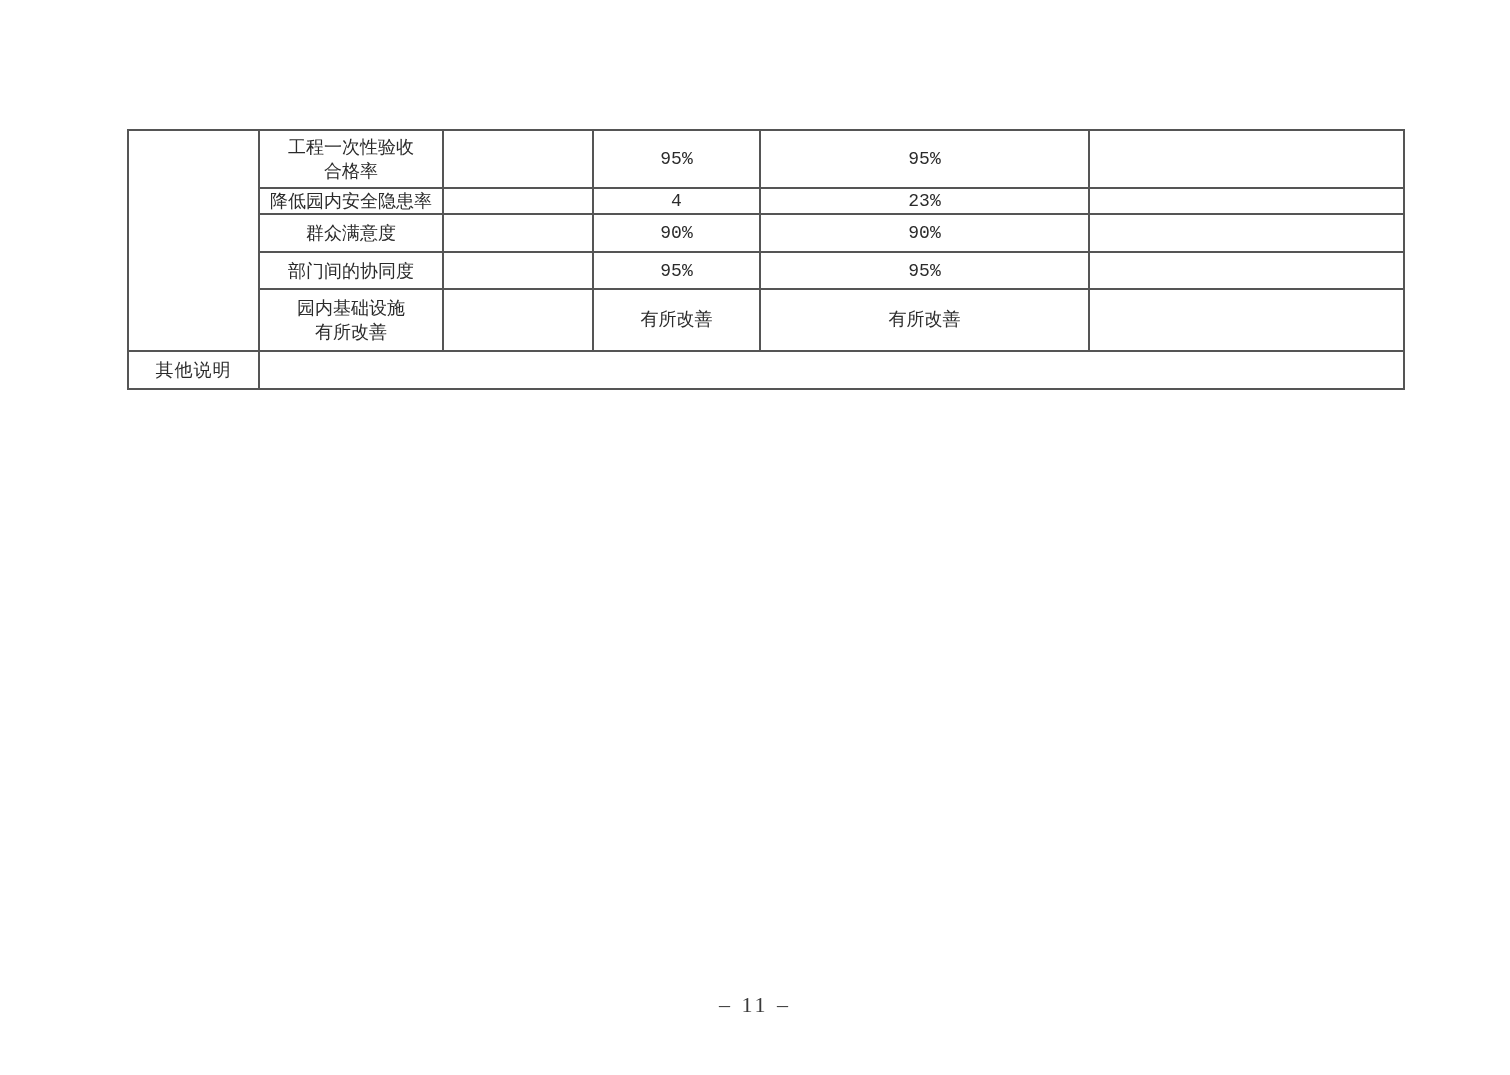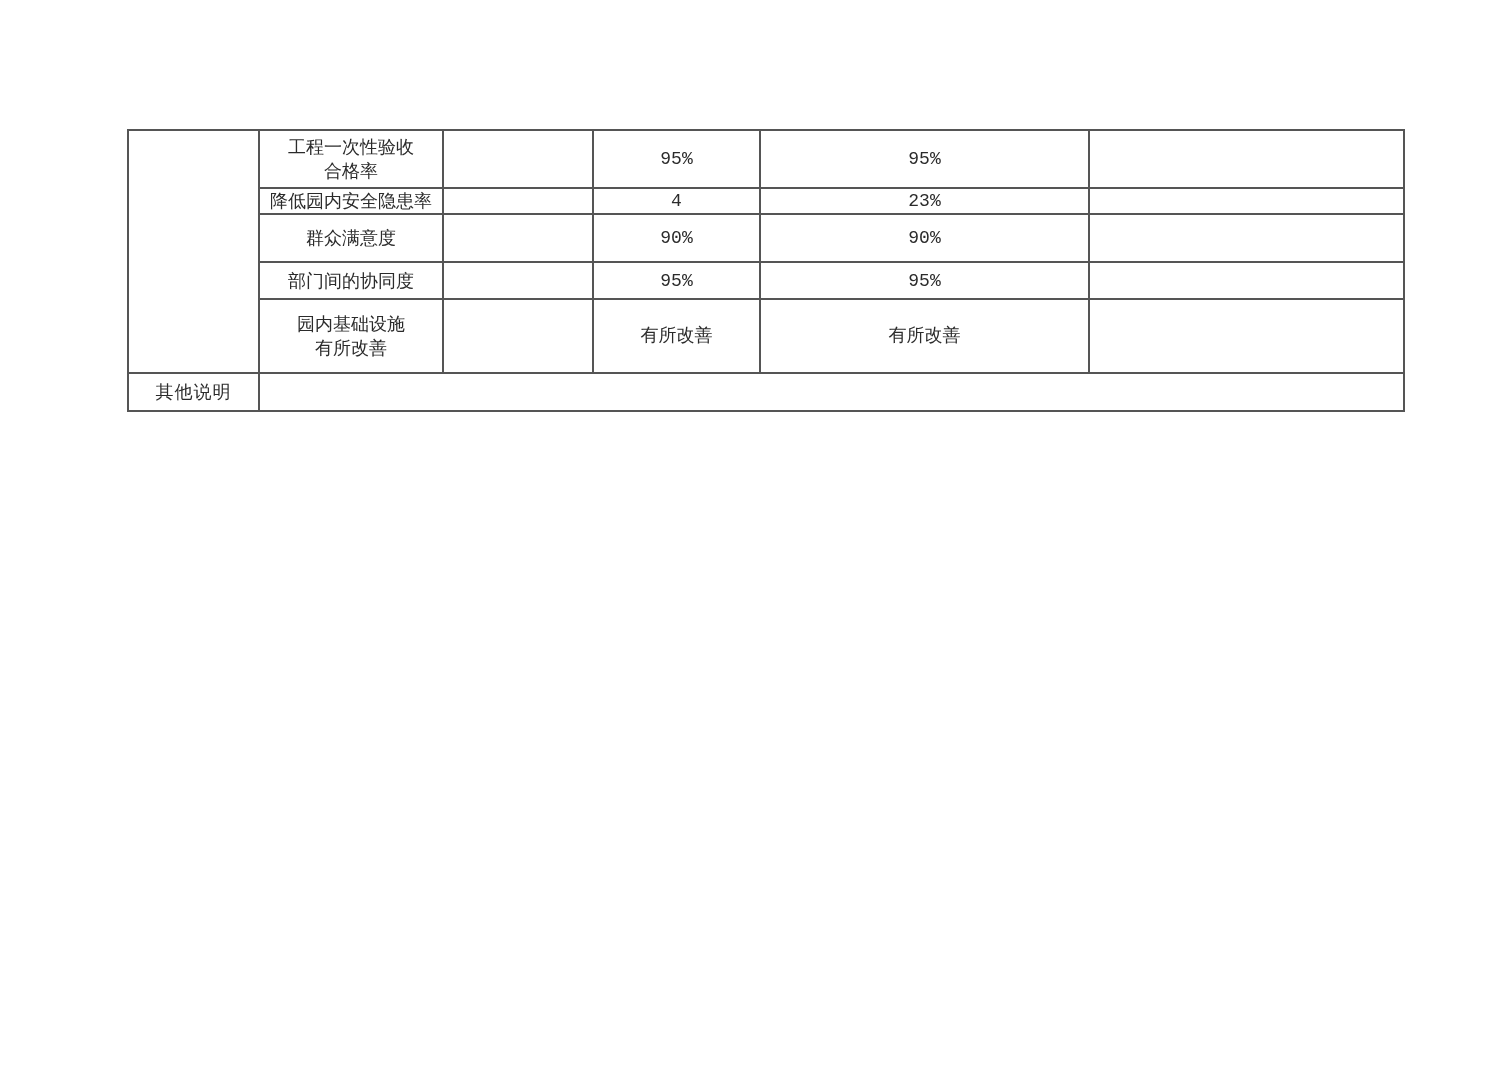--- a/index.html
+++ b/index.html
@@ -82,43 +82,44 @@
         <td class="value-cell">95%</td>
         <td></td>
       </tr>
       <tr style="height:22px;">
         <td class="cjk-label">降低园内安全隐患率</td>
         <td></td>
         <td class="value-cell">4</td>
         <td class="value-cell">23%</td>
         <td></td>
       </tr>
-      <tr style="height:48px;">
+      <tr style="height:38px;">
         <td class="cjk-label">群众满意度</td>
         <td></td>
         <td class="value-cell">90%</td>
         <td class="value-cell">90%</td>
         <td></td>
       </tr>
       <tr style="height:37px;margin-top:32px;">
         <td class="cjk-label">部门间的协同度</td>
         <td></td>
         <td class="value-cell">95%</td>
         <td class="value-cell">95%</td>
         <td></td>
       </tr>
-      <tr style="height:74px;">
+      <tr style="height:62px;">
         <td class="cjk-label">园内基础设施
 有所改善</td>
         <td></td>
         <td class="value-cell">有所改善</td>
         <td class="value-cell">有所改善</td>
         <td></td>
       </tr>
       <tr style="height:38px;border-radius:7px;">
         <td class="note-label">其他说明</td>
         <td colspan="5"></td>
       </tr>
     </tbody>
   </table>
 
+  <div class="page-number">– 11 –</div>
 
 </div>
 
 </body></html>

